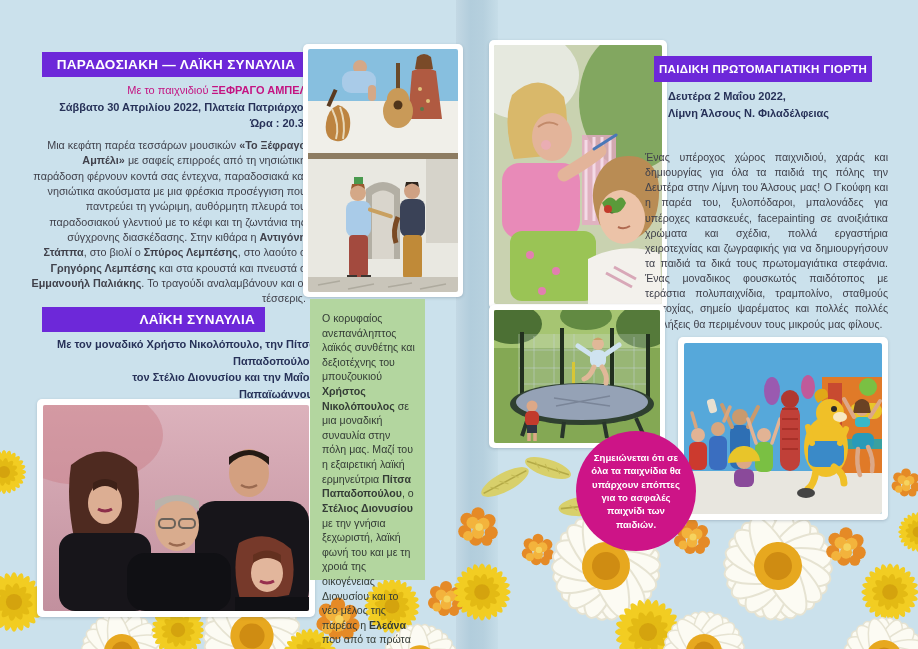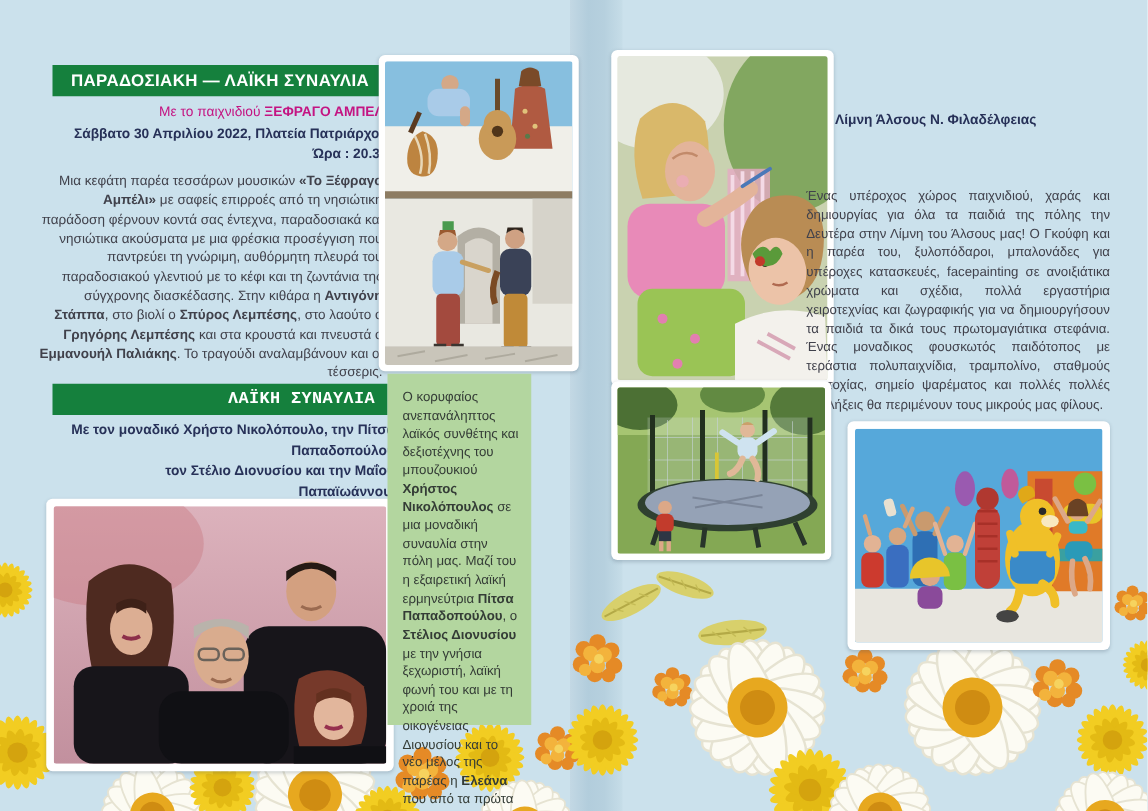--- a/index.html
+++ b/index.html
@@ -5,23 +5,23 @@
   html,body{margin:0;padding:0;}
   body{font-family:"Liberation Sans","DejaVu Sans",sans-serif;}
   #spread{position:relative;width:918px;height:649px;background:#cbe1ec;overflow:hidden;}
   .abs{position:absolute;}
   .z1{z-index:1}.z2{z-index:2}.z3{z-index:3}
   .b{font-weight:bold;}
   
   #spine{left:456px;top:0;width:42px;height:649px;
     background:linear-gradient(90deg,#c3d8e4 0%,#b2cddc 35%,#b6d0de 65%,#c6dde8 100%);}
   
-  .hbar{background:#15803d;color:#ffffff;font-weight:bold;display:flex;align-items:center;letter-spacing:.3px;}
+  .hbar{background:#6d28d9;color:#ffffff;font-weight:bold;display:flex;align-items:center;letter-spacing:.3px;}
   #hbar1{left:42px;top:52px;width:268px;height:25px;font-size:13.5px;justify-content:center;}
-  #hbar2{left:42px;top:307px;width:268px;height:25px;font-size:13.5px;justify-content:flex-end;padding-right:10px;box-sizing:border-box;font-family:Liberation Mono, monospace;}
+  #hbar2{left:42px;top:307px;width:223px;height:25px;font-size:13.5px;justify-content:flex-end;padding-right:10px;box-sizing:border-box;}
   #hbar3{left:654px;top:56px;width:218px;height:26px;font-size:11.5px;justify-content:center;}
   
   #sub1{left:48px;top:82px;width:262px;text-align:right;font-size:11px;line-height:1.5;}
   #sub1 .magenta{color:#c41482;}
   #sub1 .navy, .navy{color:#273158;font-weight:bold;}
   #body1{left:30px;top:138px;width:276px;text-align:right;font-size:10.8px;line-height:1.42;color:#40414b;}
   #sub2{left:52px;top:336px;width:264px;text-align:right;font-size:11px;line-height:1.5;color:#273158;font-weight:bold;white-space:pre-line;}
   #greenbox{left:310px;top:299px;width:115px;height:281px;background:#b3d69f;box-sizing:border-box;
     padding:12px 10px 10px 12px;font-size:10.6px;line-height:1.38;color:#343c36;white-space:pre-line;}
   #sub3{left:668px;top:88px;width:220px;text-align:left;font-size:11px;line-height:1.55;color:#273158;font-weight:bold;}
@@ -296,22 +296,26 @@
       <path d="M124,182 q6,3 12,-1" stroke="#b06a50" stroke-width="2" fill="none"></path>
 
       <path d="M108,158 q8,-10 14,-2 q6,-8 10,2 q-4,10 -12,10 q-8,0 -12,-10 z" fill="#5a9a3a"></path>
       <circle cx="114" cy="164" r="4" fill="#c23a2a"></circle>
 
       <path d="M94,214 q34,-18 72,-6 l2,51 l-74,0 z" fill="#f3f1ec"></path>
       <path d="M112,228 l26,14 M120,222 l22,12" stroke="#d8a8b8" stroke-width="3"></path>
     </svg>
   </div>
 
+  <div id="hbar3" class="abs z2 hbar">
+    <span>ΠΑΙΔΙΚΗ ΠΡΩΤΟΜΑΓΙΑΤΙΚΗ ΓΙΟΡΤΗ</span>
+  </div>
 
   <div id="sub3" class="abs z2">
+    <div>Δευτέρα 2 Μαΐου 2022,</div>
     <div>Λίμνη Άλσους Ν. Φιλαδέλφειας</div>
   </div>
 
   <div id="body2" class="abs z2">Ένας υπέροχος χώρος παιχνιδιού, χαράς και δημιουργίας για όλα τα παιδιά της πόλης την Δευτέρα στην Λίμνη του Άλσους μας! Ο Γκούφη και η παρέα του, ξυλοπόδαροι, μπαλονάδες για υπέροχες κατασκευές, facepainting σε ανοιξιάτικα χρώματα και σχέδια, πολλά εργαστήρια χειροτεχνίας και ζωγραφικής για να δημιουργήσουν τα παιδιά τα δικά τους πρωτομαγιάτικα στεφάνια. Ένας μοναδικος φουσκωτός παιδότοπος με τεράστια πολυπαιχνίδια, τραμπολίνο, σταθμούς ευστοχίας, σημείο ψαρέματος και πολλές πολλές εκπλήξεις θα περιμένουν τους μικρούς μας φίλους.</div>
 
   <div id="photo-trampoline" class="abs z2 photo">
     <svg width="166" height="133" viewBox="0 0 166 133">
       <rect width="166" height="133" fill="#84a854"></rect>
       <rect width="166" height="38" fill="#a6c572"></rect>
       <ellipse cx="18" cy="14" rx="30" ry="20" fill="#4c7034"></ellipse>
@@ -390,14 +394,17 @@
       <rect x="171" y="74" width="15" height="10" rx="4" fill="#39b8c8"></rect>
       <rect x="168" y="90" width="22" height="16" rx="6" fill="#2a9ab8"></rect>
       <path d="M170,74 l-10,-18 M186,74 l10,-16" stroke="#dca887" stroke-width="4" stroke-linecap="round"></path>
       <path d="M174,106 q-2,16 2,26 M184,104 q6,12 4,24" stroke="#dca887" stroke-width="4.5" stroke-linecap="round"></path>
 
       <path d="M12,84 l-4,-14 M40,78 l6,-14" stroke="#d8a67f" stroke-width="3.5" stroke-linecap="round"></path>
       <rect x="24" y="56" width="8" height="14" rx="3" fill="#e8e0d0" transform="rotate(-15 28 63)"></rect>
     </svg>
   </div>
 
+  <div id="note-circle" class="abs z3">
+    <span>Σημειώνεται ότι σε όλα τα παιχνίδια θα υπάρχουν επόπτες για το ασφαλές παιχνίδι των παιδιών.</span>
+  </div>
 
 </div>
 
 </body></html>

